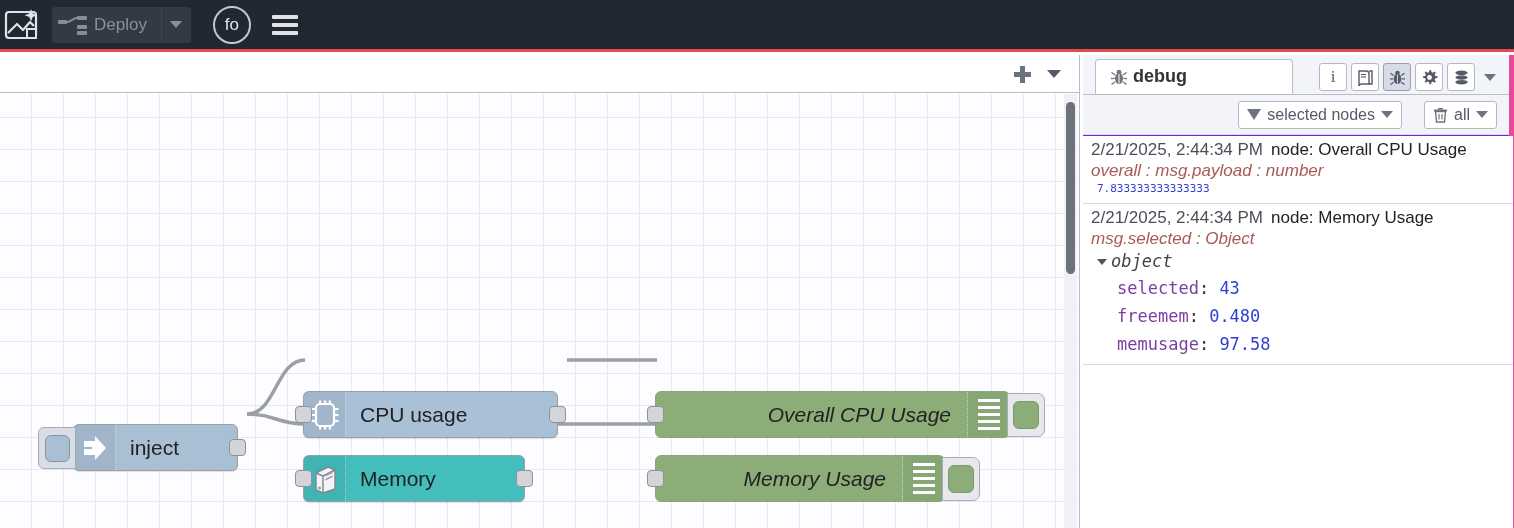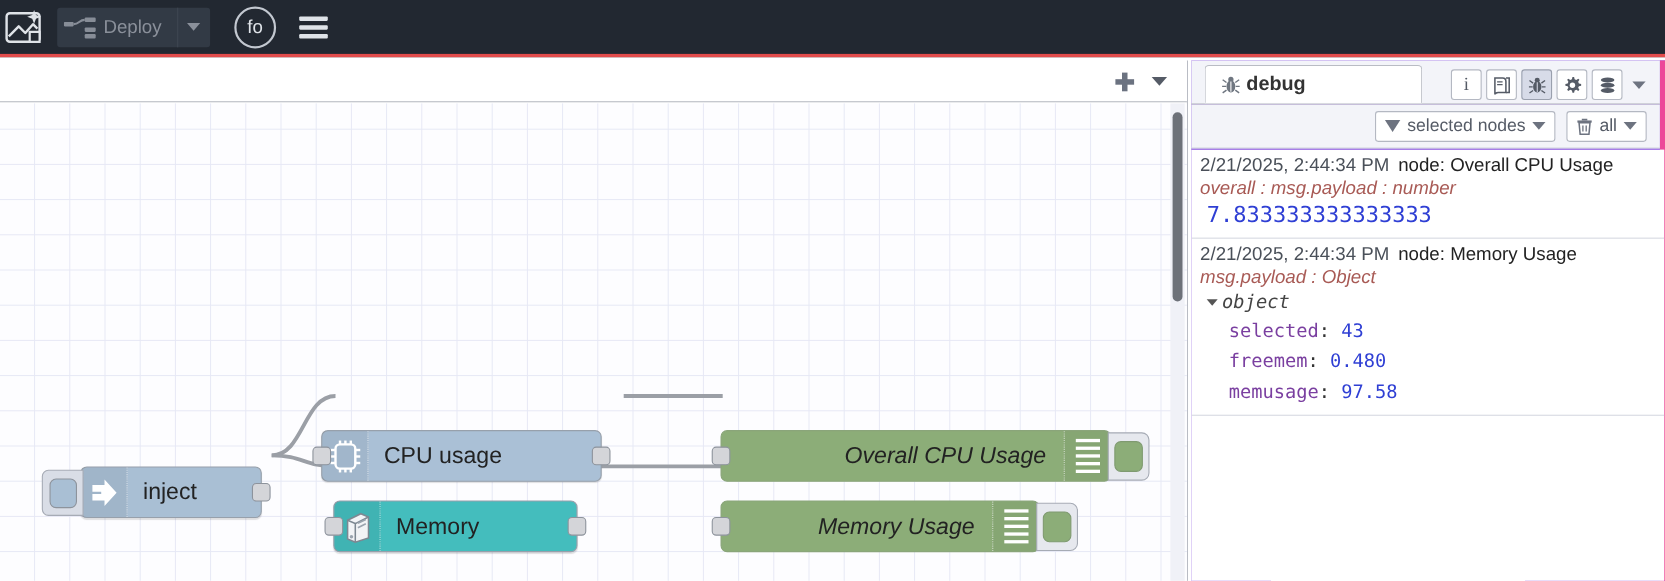--- a/index.html
+++ b/index.html
@@ -173,21 +173,21 @@
   #inject-btn-inner {
     width: 25px; height: 27px;
     background: #a9bfd4;
     border: 1px solid #8d939c;
     border-radius: 6px;
   }
   .inject-arrow { width: 28px; height: 26px; }
 
   
   #node-cpu {
-    left: 292px; top: 297px;
+    left: 303px; top: 297px;
     width: 255px; height: 47px;
     background: #aac0d6;
   }
   
   #node-mem {
     left: 303px; top: 361px;
     width: 222px; height: 47px;
     background: #44bdbd;
   }
 
@@ -288,21 +288,21 @@
     width: 0; height: 0;
     border-left: 6px solid transparent;
     border-right: 6px solid transparent;
     border-top: 7px solid #6d7380;
   }
 
   #debug-filterbar {
     height: 40px;
     background: #f3f4f9;
     display: flex; align-items: center; justify-content: flex-end;
-    padding-right: 12px; gap: 10px;
+    padding-right: 12px; gap: 22px;
     border-bottom: 1px solid #d6d9e2;
   }
   .filter-btn {
     height: 28px;
     border: 1px solid #b4b8c2;
     border-radius: 3px;
     background: #fff;
     display: flex; align-items: center;
     padding: 0 8px; gap: 6px;
     cursor: pointer;
@@ -327,21 +327,21 @@
     border-bottom: 1px solid #d6d9e2;
     font-size: 17px;
   }
   .dbg-meta { white-space: nowrap; }
   .dbg-time { color: #4a5059; }
   .dbg-node { color: #222; padding-left: 8px; }
   .dbg-topic { color: #a85a55; display: block; line-height: 1.25; font-style: italic; }
   .dbg-value {
     color: #2f3fd4;
     font-family: "DejaVu Sans Mono", monospace;
-    font-size: 20px;
+    font-size: 11px;
     padding-left: 6px; display: block; line-height: 1.45;
   }
   .obj-root {
     font-family: "DejaVu Sans Mono", monospace;
     font-style: italic; font-size: 17px;
     color: #444; padding-left: 6px; line-height: 1.45;
   }
   .obj-caret {
     display: inline-block;
     width: 0; height: 0;
@@ -613,21 +613,21 @@
         <span class="dbg-time">2/21/2025, 2:44:34 PM</span><span class="dbg-node"><span>node: </span><span>Overall CPU Usage</span></span>
       </div>
       <span class="dbg-topic">overall : msg.payload : number</span>
       <span class="dbg-value">7.833333333333333</span>
     </div>
 
     <div class="dbg-entry">
       <div class="dbg-meta">
         <span class="dbg-time">2/21/2025, 2:44:34 PM</span><span class="dbg-node"><span>node: </span><span>Memory Usage</span></span>
       </div>
-      <span class="dbg-topic">msg.payload : Object</span>
+      <span class="dbg-topic">msg.selected : Object</span>
       <div class="obj-root">
         <span class="obj-caret"></span><span>object</span>
       </div>
       <div class="obj-row">
         <span class="obj-key">selected</span><span class="obj-colon">: </span><span class="obj-val">43</span>
       </div>
       <div class="obj-row">
         <span class="obj-key">freemem</span><span class="obj-colon">: </span><span class="obj-val">0.480</span>
       </div>
       <div class="obj-row">

